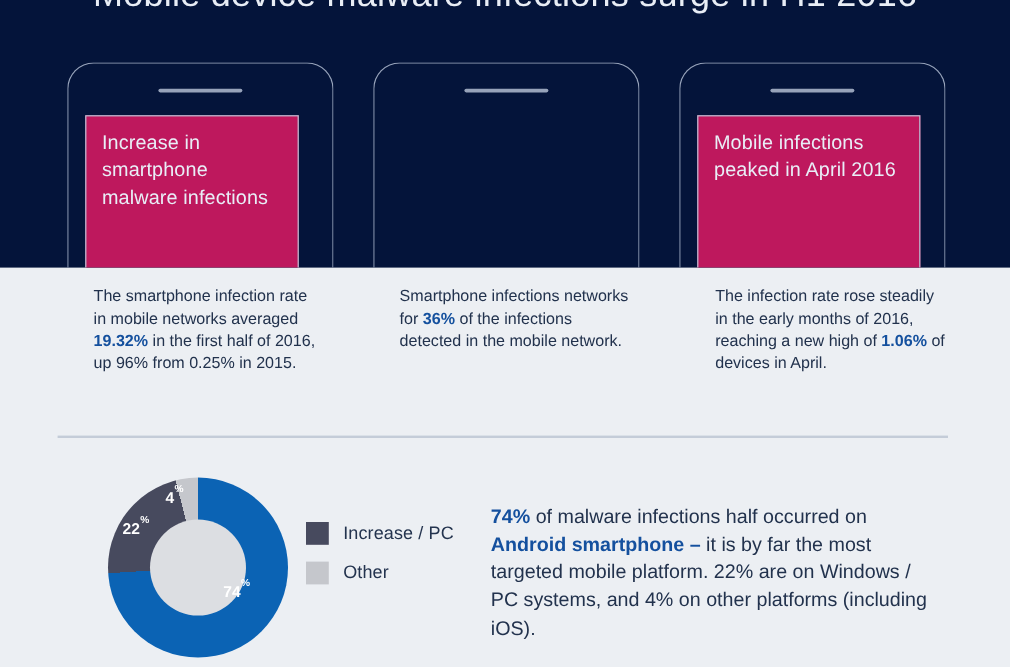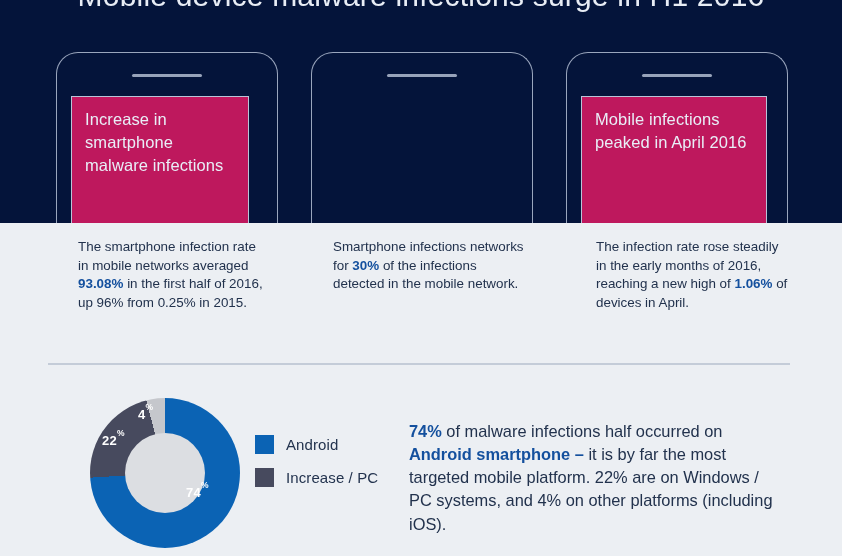--- a/index.html
+++ b/index.html
@@ -163,45 +163,45 @@
   <div class="phone p3">
     <div class="speaker"></div>
     <div class="panel wide">
       <div class="panel-head">Mobile infections peaked in April 2016</div>
 
     </div>
   </div>
 </div>
 
 <div class="blurb b1">
-  <span>The smartphone infection rate in mobile networks averaged </span><b>93.08%</b><span> in the first half of 2016, up 96% from 0.25% in 2015.</span>
+  <span>The smartphone infection rate in mobile networks averaged </span><b>19.32%</b><span> in the first half of 2016, up 96% from 0.25% in 2015.</span>
 </div>
 <div class="blurb b2">
-  <span>Smartphone infections networks for </span><b>30%</b><span> of the infections detected in the mobile network.</span>
+  <span>Smartphone infections networks for </span><b>36%</b><span> of the infections detected in the mobile network.</span>
 </div>
 <div class="blurb b3">
   <span>The infection rate rose steadily in the early months of 2016, reaching a new high of </span><b>1.06%</b><span> of devices in April.</span>
 </div>
 
 <div id="divider"></div>
 
 <div id="donut-wrap">
   <div id="donut" style="background: conic-gradient(rgb(11, 99, 180) 0deg, rgb(11, 99, 180) 266.4deg, rgb(71, 74, 94) 266.4deg, rgb(71, 74, 94) 345.6deg, rgb(197, 199, 204) 345.6deg, rgb(197, 199, 204) 360deg);"></div>
   <div id="donut-hole" style="background: rgb(220, 222, 226);"></div>
   <div class="slice-label" id="lbl-74">74<sup>%</sup></div>
   <div class="slice-label" id="lbl-22">22<sup>%</sup></div>
   <div class="slice-label" id="lbl-4">4<sup>%</sup></div>
 </div>
 
 <div id="legend">
   <div class="legend-row">
-    <span class="legend-sw" style="background: rgb(11, 99, 180);"></span>
-    <span class="legend-lb">Android</span>
-  </div>
-  <div class="legend-row">
     <span class="legend-sw" style="background: rgb(71, 74, 94);"></span>
     <span class="legend-lb">Increase / PC</span>
   </div>
+  <div class="legend-row">
+    <span class="legend-sw" style="background: rgb(197, 199, 204);"></span>
+    <span class="legend-lb">Other</span>
+  </div>
 </div>
 
 <div id="donut-note">
   <b>74%</b><span> of malware infections half occurred on </span><b>Android smartphone –</b><span> it is by far the most targeted mobile platform. 22% are on Windows / PC systems, and 4% on other platforms (including iOS).</span>
 </div>
 
 </body></html>

